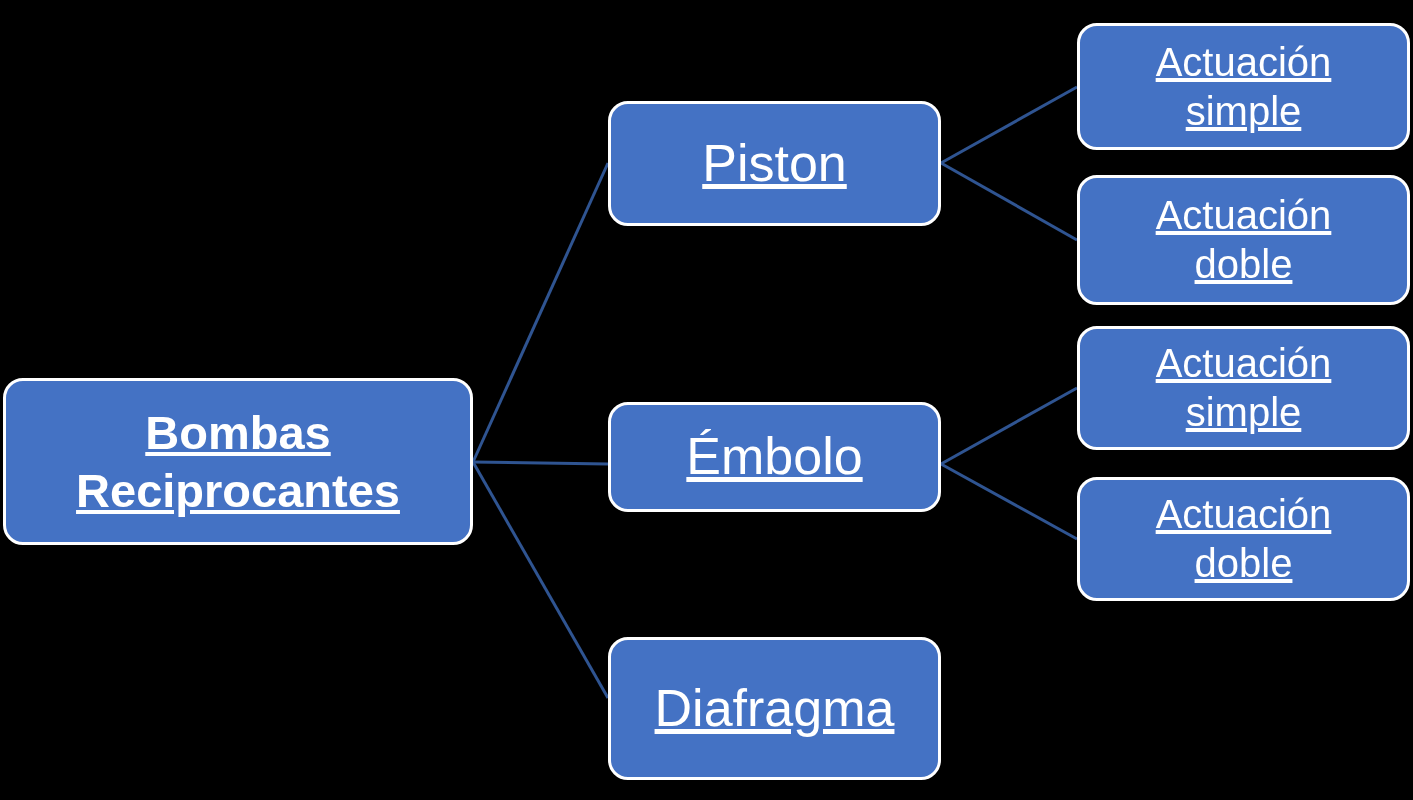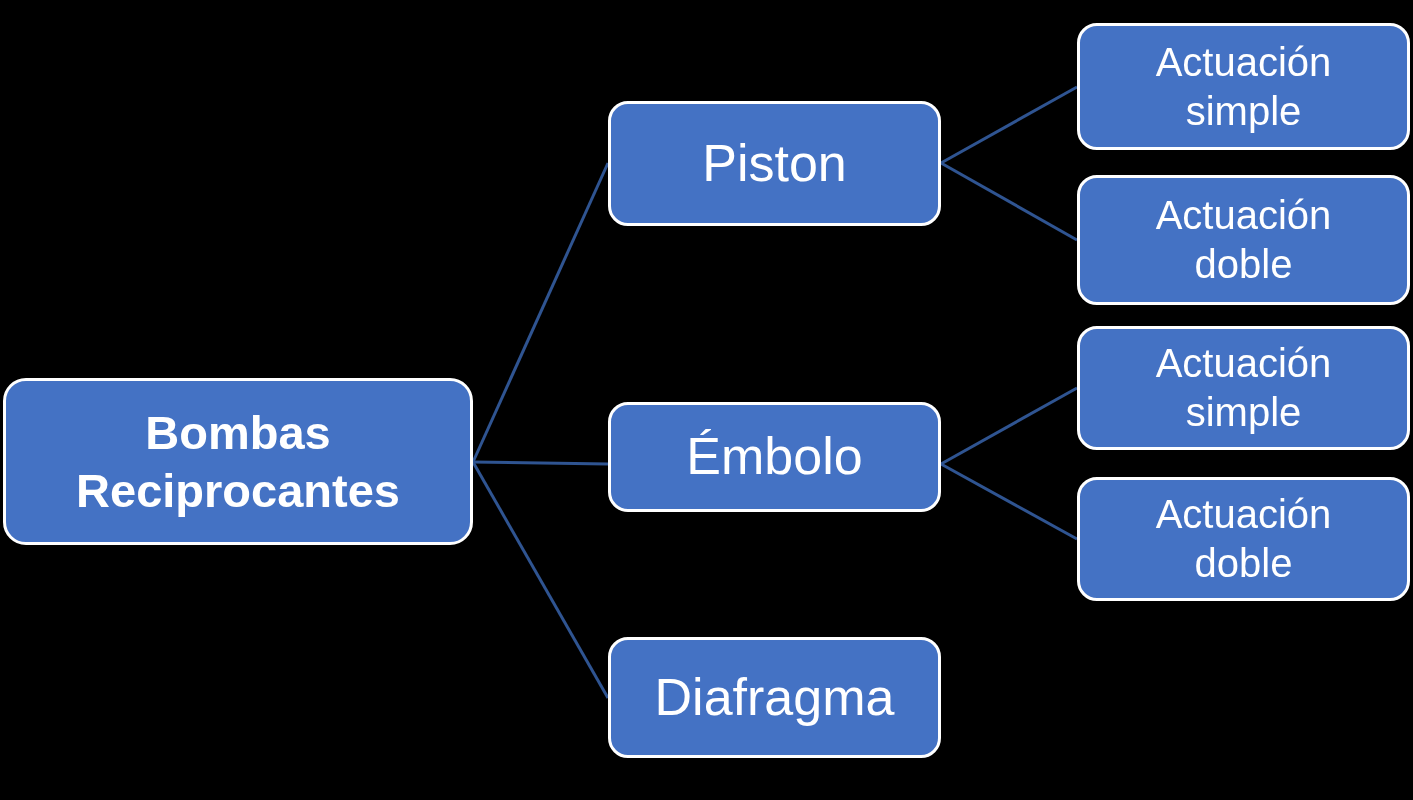--- a/index.html
+++ b/index.html
@@ -30,39 +30,39 @@
     position: absolute;
     box-sizing: border-box;
     background: var(--node-fill, #4472C4);
     border: 3px solid var(--node-border, #FFFFFF);
     border-radius: 20px;
     color: var(--text, #FFFFFF);
     display: flex;
     align-items: center;
     justify-content: center;
     text-align: center;
+    text-decoration: underline;
   }
   .node .label {
     display: block;
     line-height: 1.22;
   }
   .node-root {
     left: 3px;   top: 378px;  width: 470px; height: 167px;
     font-weight: bold;
     font-size: 47px;
-    border-radius: 23px;
   }
   .node-root .label { width: 400px; }
   .node-branch {
     font-size: 52px;
     font-weight: normal;
   }
   .node-piston    { left: 608px; top: 101px; width: 333px; height: 125px; }
   .node-embolo    { left: 608px; top: 402px; width: 333px; height: 110px; }
-  .node-diafragma { left: 608px; top: 637px; width: 333px; height: 121px; }
+  .node-diafragma { left: 608px; top: 637px; width: 333px; height: 143px; }
   .node-leaf {
     font-size: 40px;
     font-weight: normal;
   }
   .node-leaf .label { width: 240px; }
   .node-leaf-1 { left: 1077px; top: 23px;  width: 333px; height: 127px; }
   .node-leaf-2 { left: 1077px; top: 175px; width: 333px; height: 130px; }
   .node-leaf-3 { left: 1077px; top: 326px; width: 333px; height: 124px; }
   .node-leaf-4 { left: 1077px; top: 477px; width: 333px; height: 124px; }
 </style>

